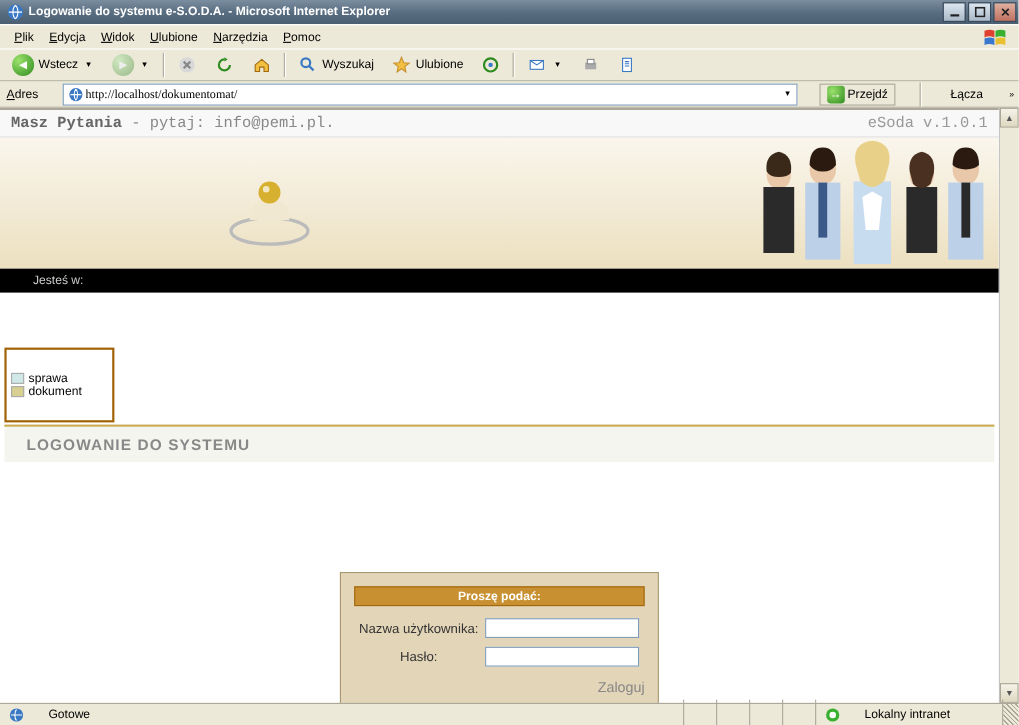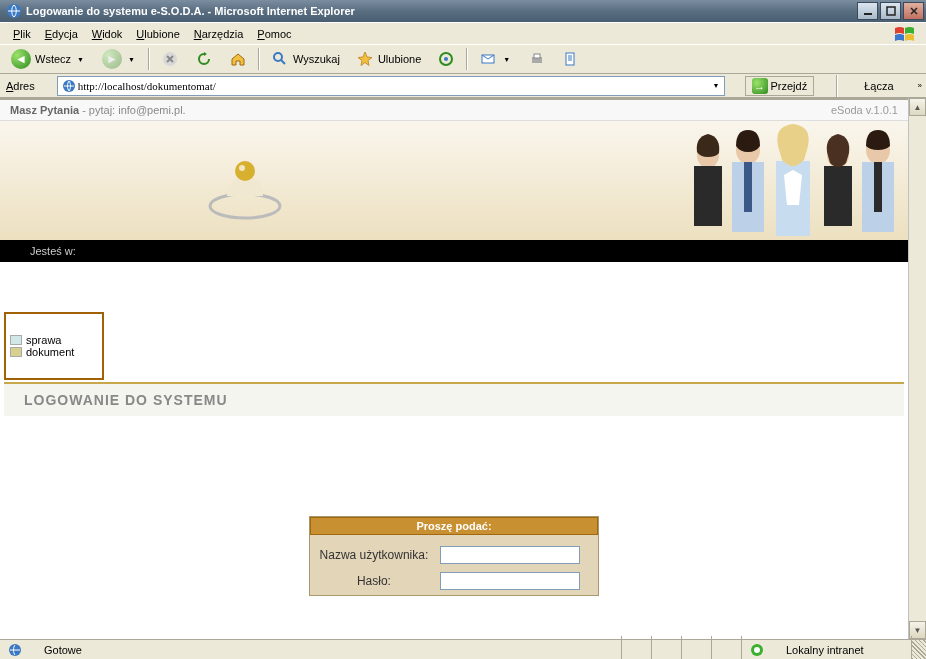--- a/index.html
+++ b/index.html
@@ -42,38 +42,38 @@
 .vscroll .strack { position:absolute; top:18px; bottom:18px; left:0; right:0; }
 .vscroll .sbtn.dn { position:absolute; bottom:0; left:0; right:0; }
 
 .statusbar { position:absolute; bottom:0; left:0; right:0; height:20px; background:#ece9d8; border-top:1px solid #aca899; display:flex; align-items:center; font-size:11px; }
 .statusbar .cell { padding:14px 6px; border-right:1px solid #aca899; height:100%; display:flex; align-items:center; gap:20px; }
 .statusbar .cell.grow { flex:1; }
 .statusbar .grip { width:14px; height:100%; background:repeating-linear-gradient(45deg,#aca899 0 1px,transparent 1px 3px); }
 
 
 .page { width:100%; height:100%; position:relative; }
-.tophint { padding:4px 10px; color:#888; font-size:11px; background:#f8f8f8; display:flex; }
+.tophint { padding:4px 10px; color:#888; font-size:14px; background:#f8f8f8; display:flex;font-family:Liberation Mono, monospace; }
 .tophint b { color:#666; font-weight:bold; }
 .tophint .r { margin-left:auto; color:#999; }
 .banner { height:120px; background:linear-gradient(#faf6ed,#ece0c0); position:relative; overflow:hidden; border-top:1px solid #ddd; }
 .logo { position:absolute; left:30px; top:30px; font-family:Georgia,serif; font-size:48px; font-weight:bold; color:#3a3a3a; letter-spacing:-1px; }
 .logoorb { position:absolute; left:205px; top:35px; width:80px; height:70px; }
 .people { position:absolute; right:0; bottom:0; height:120px; width:230px; }
 .blackbar { height:22px; background:#000; color:#ccc; padding:0 30px; display:flex; align-items:center; font-size:11px; }
 .gap1 { height:50px; }
 .legend { width:100px; border:2px solid #a16207; margin-left:4px; font-size:11px; padding:20px 4px; background:#fff; }
 .legend .row { display:flex; align-items:center; gap:4px; }
 .legend .sw { width:12px; height:10px; border:1px solid #aaa; }
 .legend .sw.a { background:#d0e8e8; }
 .legend .sw.b { background:#d8d090; }
 .hr1 { height:2px; background:#c8a84a; margin:2px 4px 0; }
 .sectitle { font-size:14px; font-weight:bold; color:#888; letter-spacing:1px; padding:8px 20px; background:#f5f5f0; margin:0 4px; }
 .loginarea { margin-top:100px; display:flex; justify-content:center; }
-.loginbox { width:290px; background:#e3d5b8; border:1px solid #a89870; padding:0; }
+.loginbox { width:290px; background:#e3d5b8; border:1px solid #a89870; padding:12px; }
 .loginbox .hdr { background:#c89030; color:#fff; text-align:center; font-weight:bold; padding:2px; margin-bottom:6px; border:1px solid #a06810; }
 .loginbox table { width:100%; }
 .loginbox td { padding:3px 2px; font-size:12px; color:#333; }
 .loginbox td.l { text-align:center; white-space:nowrap; }
 .loginbox input[type=text],.loginbox input[type=password] { width:140px; border:1px solid #7f9db9; height:18px; font:11px Tahoma; padding:0 2px; }
 .loginbox .submit { text-align:right; color:#888; padding-top:6px; font-size:13px; cursor:default; }
 
 svg { display:block; }
 </style>
 </head>
@@ -312,20 +312,21 @@
               <tr>
             <td class="l">Nazwa użytkownika:</td>
             <td><input type="text" style=""></td>
           </tr>
           <tr>
             <td class="l">Hasło:</td>
             <td><input type="password" style=""></td>
           </tr>
         </tbody>
           </table>
+        <div class="submit">Zaloguj</div>
       </div>
     </div>
   </div>
 </div>
 
 <div class="statusbar">
   <div class="cell grow">
     <span class="ticon16">
         <svg width="14" height="14">
           <circle cx="7" cy="7" r="6" fill="#3a78c4"></circle>

